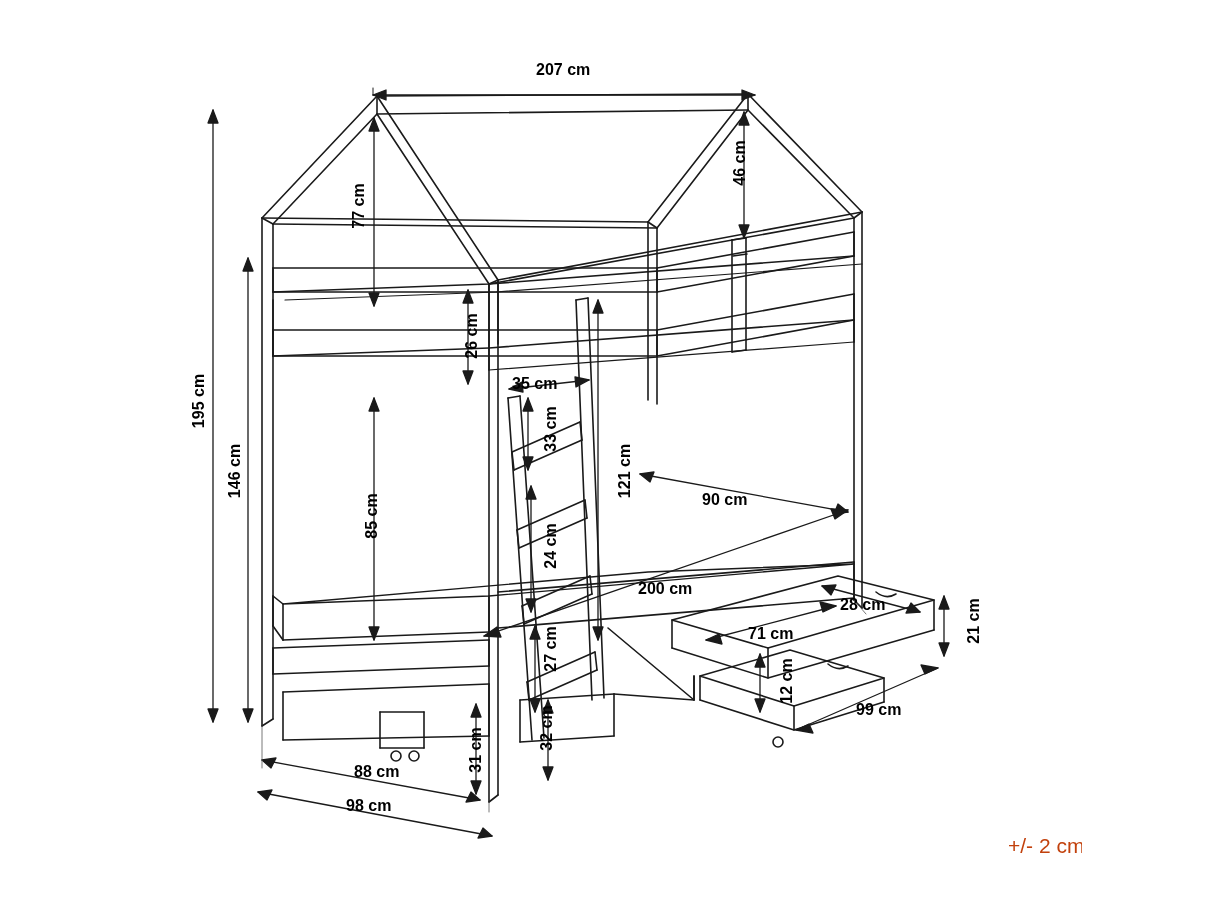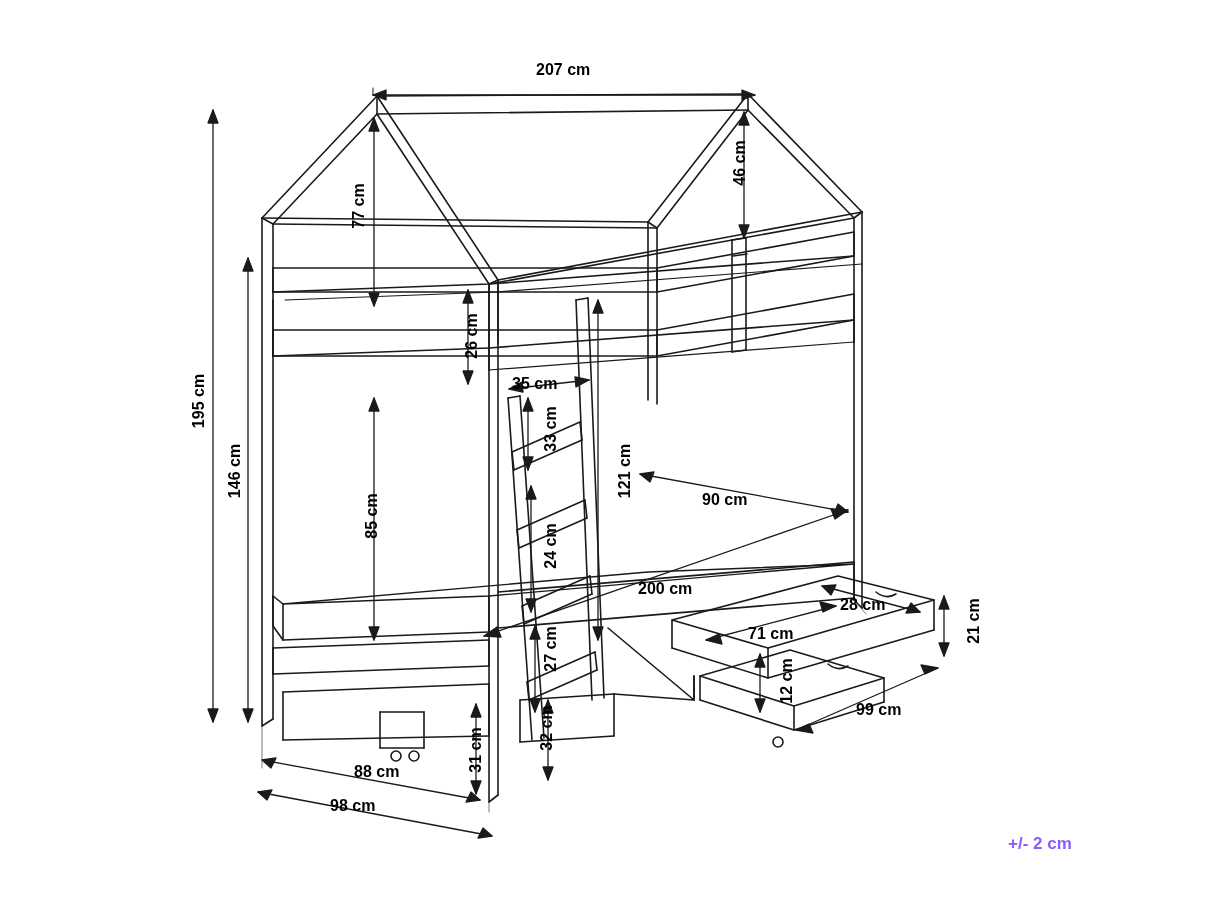--- a/index.html
+++ b/index.html
@@ -33,23 +33,23 @@
     white-space: nowrap;
     line-height: 1;
   }
   .rot90 {
     transform: rotate(-90deg);
     transform-origin: center center;
   }
   .tolerance {
     position: absolute;
     font-family: "Liberation Sans", sans-serif;
-    font-weight: bold;
-    font-size: 17px;
-    color: #8b5cf6;
+    font-weight: normal;
+    font-size: 21px;
+    color: #c2410c;
     white-space: nowrap;
   }
   svg line, svg polyline, svg path, svg polygon {
     vector-effect: non-scaling-stroke;
   }
 </style>
 </head>
 <body>
 
 <div id="canvas">
@@ -377,17 +377,17 @@
   <div class="dim-label rot90" style="left:757px; top:673px; width:60px; text-align:center;">12 cm</div>
 
   <div class="dim-label" style="left:856px; top:690px;margin-top:12px;">99 cm</div>
 
   <div class="dim-label rot90" style="left:446px; top:742px; width:60px; text-align:center;">31 cm</div>
 
   <div class="dim-label rot90" style="left:517px; top:720px; width:60px; text-align:center;">32 cm</div>
 
   <div class="dim-label" style="left:340px; top:764px;margin-left:14px;">88 cm</div>
 
-  <div class="dim-label" style="left:330px; top:798px;">98 cm</div>
+  <div class="dim-label" style="left:346px; top:798px;">98 cm</div>
 
   <div class="tolerance" style="left:1008px; top:834px;">+/- 2 cm</div>
 
 </div>
 
 </body></html>

